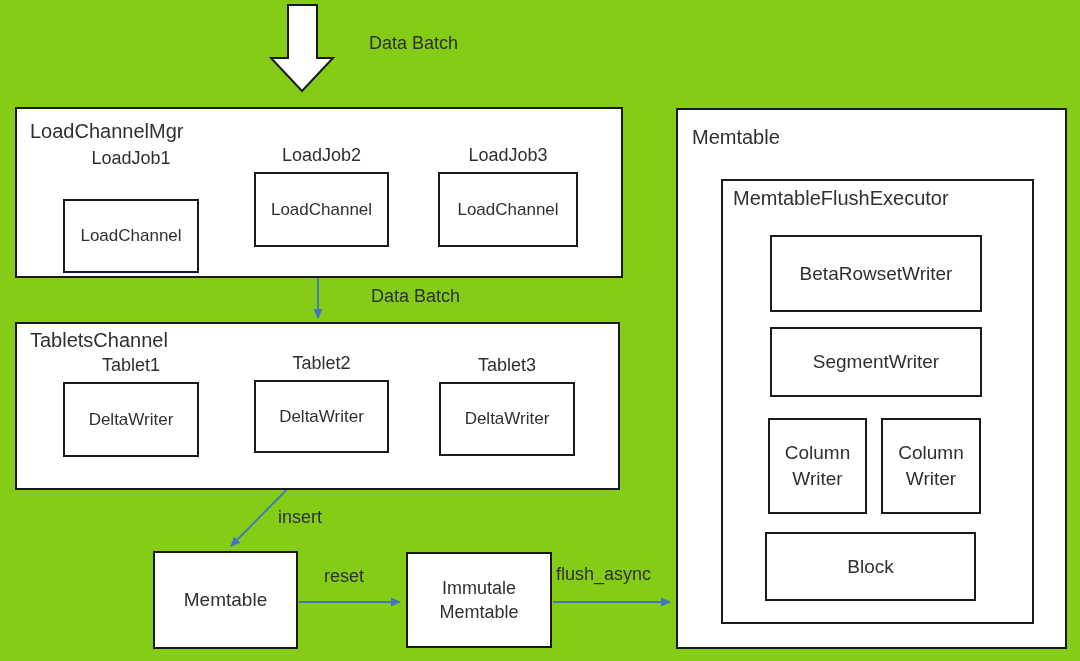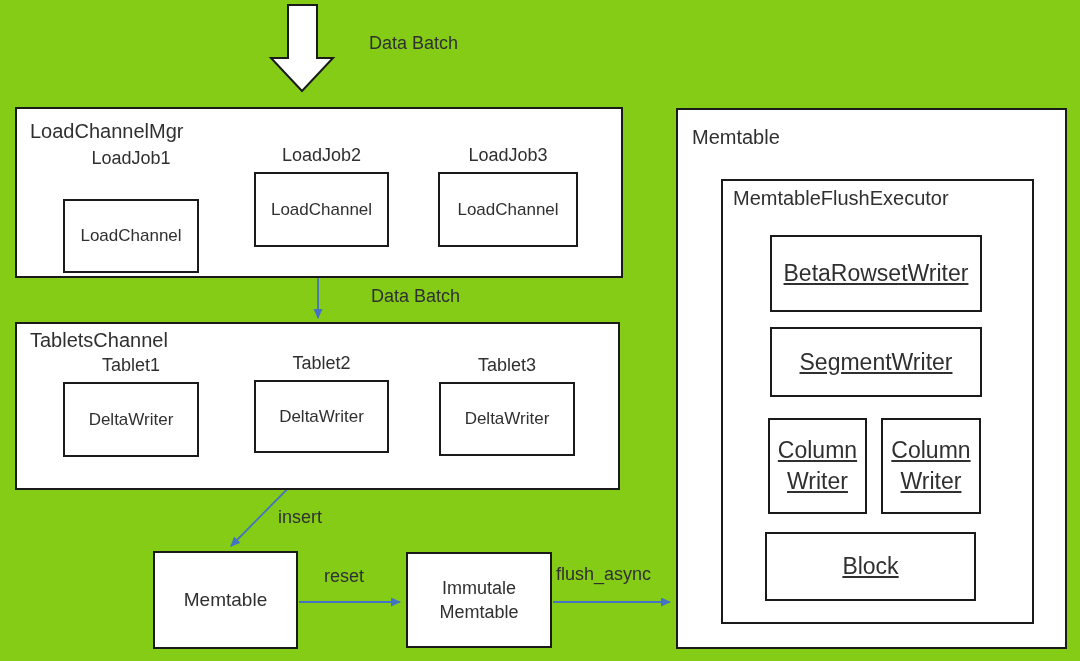--- a/index.html
+++ b/index.html
@@ -50,21 +50,21 @@
     flex-direction: column;
     align-items: center;
   }
   .node-label {
     font-size: 18px;
     color: #303030;
     margin-bottom: 6px;
     white-space: nowrap;
   }
   .small-text { font-size: 17px; }
-  .exec-text  { font-size: 23px; text-decoration: underline; }
+  .exec-text  { font-size: 19px; }
   .float-label {
     position: absolute;
     font-size: 18px;
     color: #303030;
     white-space: nowrap;
   }
   .two-line { line-height: 1.35; font-size: 18px; }
   .wrap-70 { display: inline-block; width: 80px; text-align: center; line-height: 1.35; }
 </style>
 </head>

